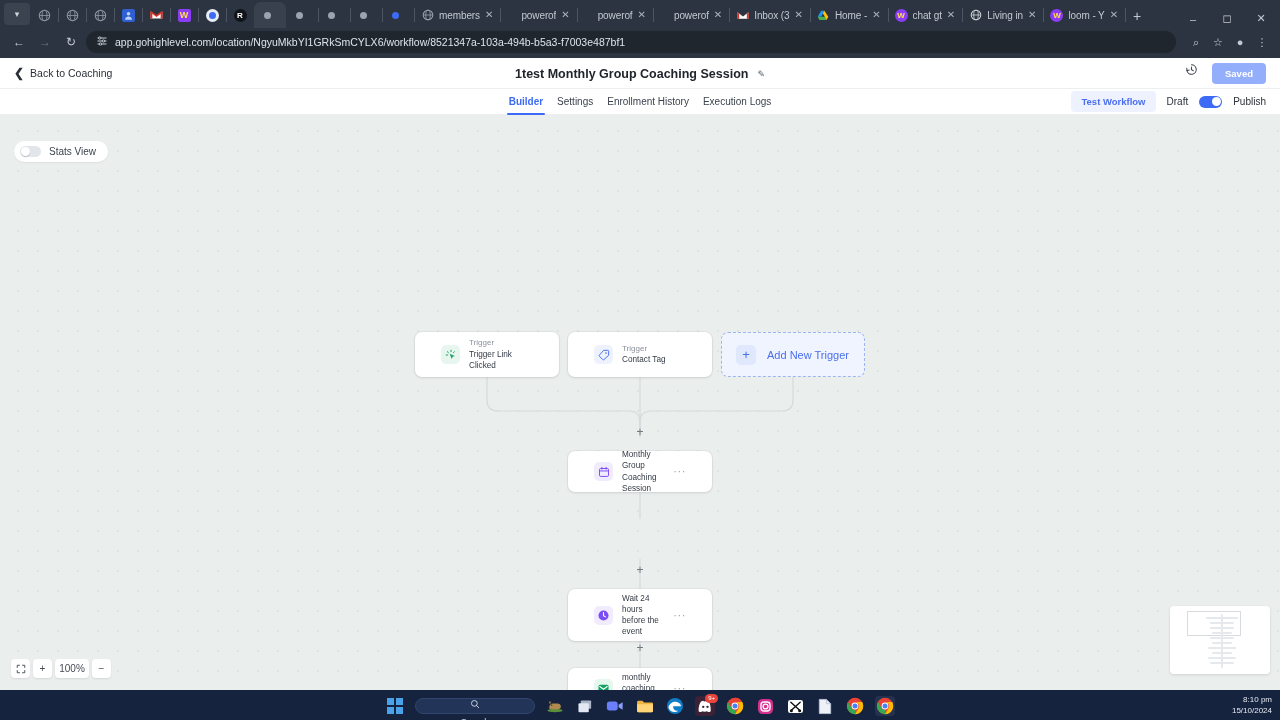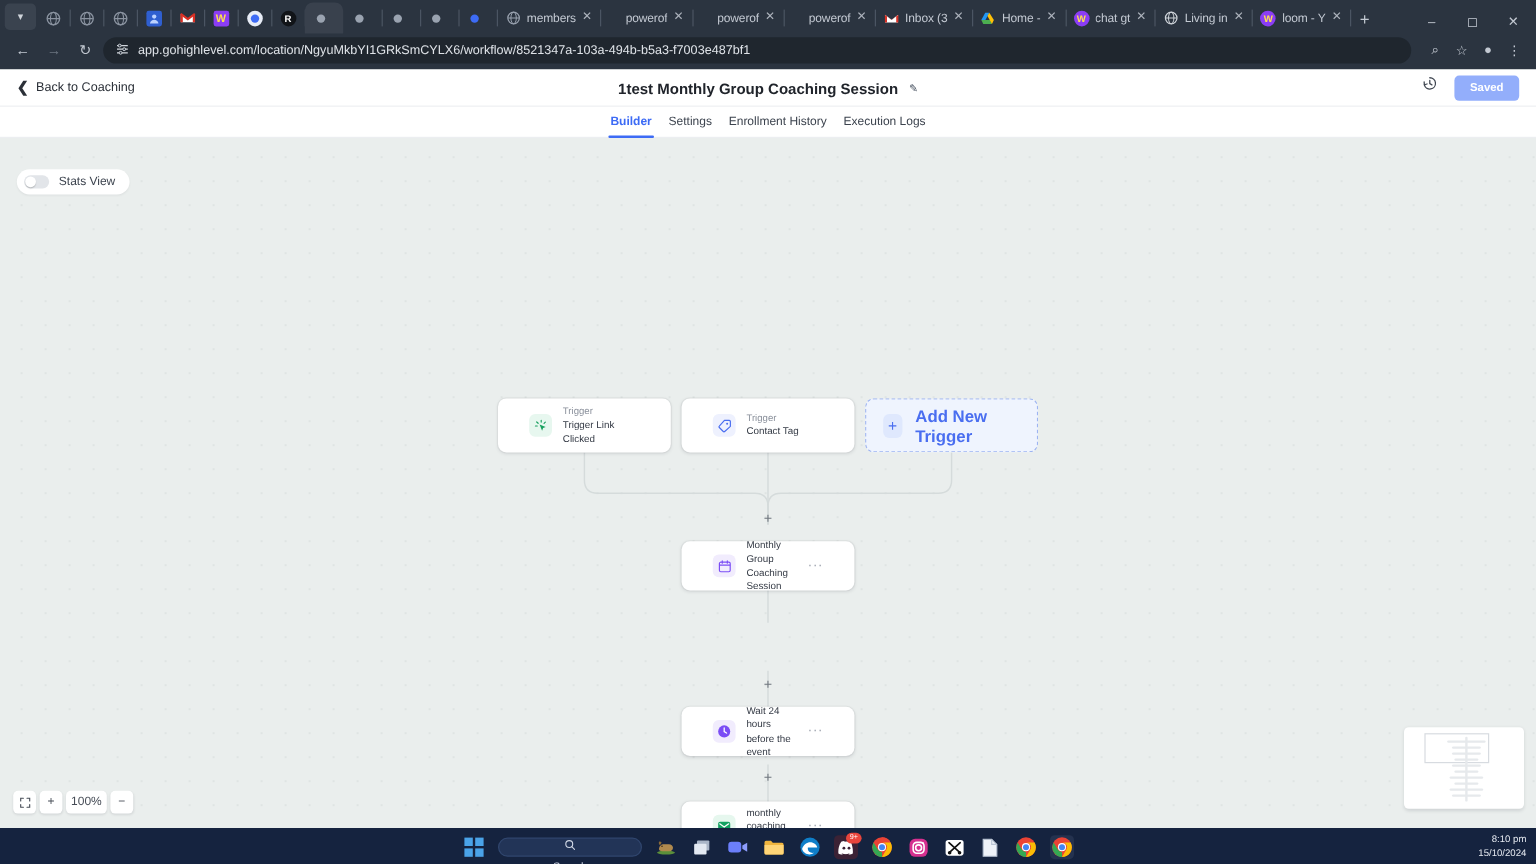--- a/index.html
+++ b/index.html
@@ -169,21 +169,21 @@
   .node-dots { font-size: 11px; color: #9aa0ab; letter-spacing: 0.6px; line-height: 1; flex: 0 0 auto; }
 
   .addtrigger {
     position: absolute; border: 1px dashed #9db4f2; background: #eff4fe;
     border-radius: 7px; display: flex; align-items: center; gap: 11px; padding: 0 14px;
   }
   .addtrigger .plusbox {
     width: 20px; height: 20px; border-radius: 5px; background: #dfe8fd;
     color: #4a6ef0; font-size: 13px; display: flex; align-items: center; justify-content: center;
   }
-  .addtrigger .lbl { font-size: 14px; color: #4a6ef0; font-weight: 700; }
+  .addtrigger .lbl { font-size: 11px; color: #4a6ef0; font-weight: 400; }
 
   .plusnode {
     position: absolute; width: 12px; height: 12px;
     display: flex; align-items: center; justify-content: center;
     color: #70777f; font-size: 12px; line-height: 1;
   }
 
   
   .zoomctl {
     position: absolute; left: 11px; bottom: 12px;
@@ -465,20 +465,28 @@
       <span class="saved-btn">Saved</span>
     </div>
   </div>
 
   <div class="app-tabsbar">
     <div class="app-tabs">
       <div class="app-tab active">Builder</div>
       <div class="app-tab">Settings</div>
       <div class="app-tab">Enrollment History</div>
       <div class="app-tab">Execution Logs</div>
+    </div>
+    <div class="tabsbar-right">
+      <span class="test-wf">Test Workflow</span>
+      <span class="pub-label">Draft</span>
+      <span class="toggle">
+          <span class="knob"></span>
+        </span>
+      <span class="pub-label">Publish</span>
     </div>
   </div>
 
   <div class="canvas">
 
     <div class="stats-toggle">
       <span class="sw">
           <span class="knob"></span>
         </span>
       <span class="lbl">Stats View</span>
@@ -537,21 +545,21 @@
             <path d="M2 6.6h12" stroke="#7b4df5" stroke-width="1.3"></path>
             <path d="M5.2 1.8v2.6M10.8 1.8v2.6" stroke="#7b4df5" stroke-width="1.3" stroke-linecap="round"></path>
           </svg>
       </span>
       <span class="node-main node-txt">Monthly Group Coaching Session</span>
       <span class="node-dots">···</span>
     </div>
 
     <div class="plusnode" style="left:634px; top:449px;">+</div>
 
-    <div class="node" style="left:568px; top:474px; width:144px; height:41px;">
+    <div class="node" style="left:568px; top:474px; width:144px; height:52px;">
       <span class="node-ico" style="background:#f1ecfd;">
         <svg width="13" height="13" viewBox="0 0 16 16">
             <circle cx="8" cy="8" r="6.2" fill="#7b4df5"></circle>
             <path d="M8 4.4V8.2l2.4 1.5" stroke="#fff" stroke-width="1.3" stroke-linecap="round" fill="none"></path>
           </svg>
       </span>
       <span class="node-main node-txt">Wait 24 hours before the event</span>
       <span class="node-dots">···</span>
     </div>
 

